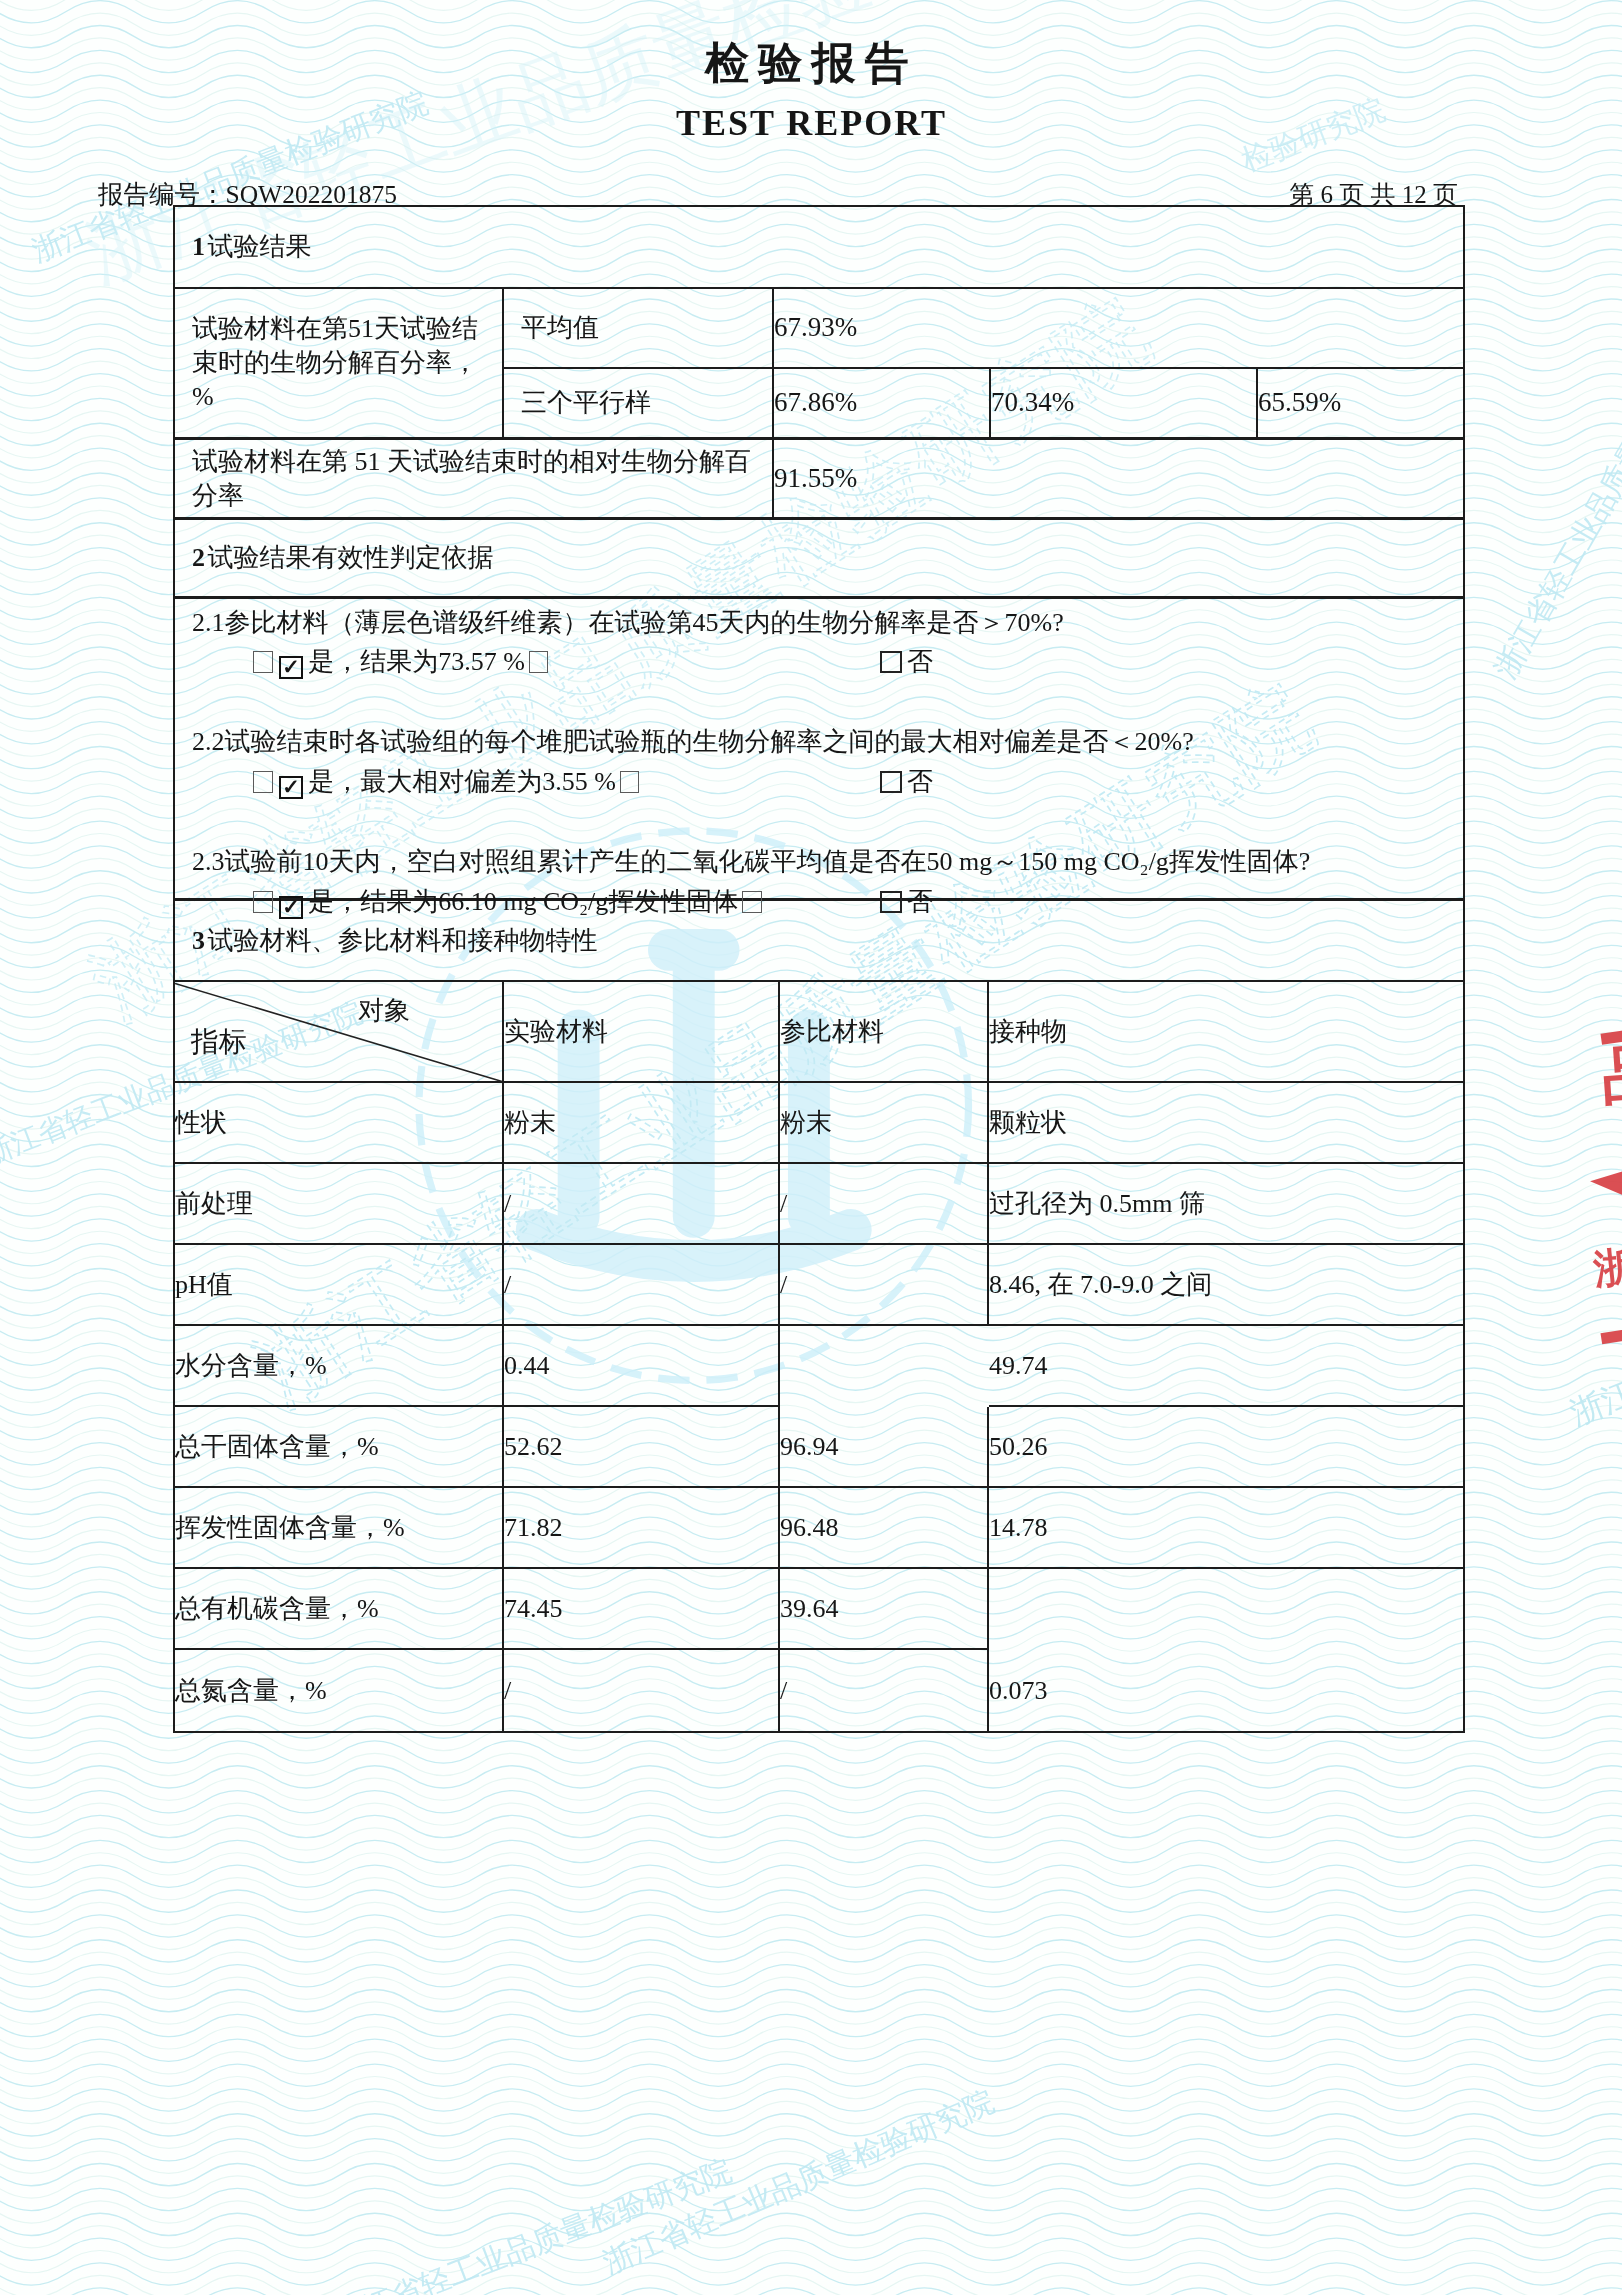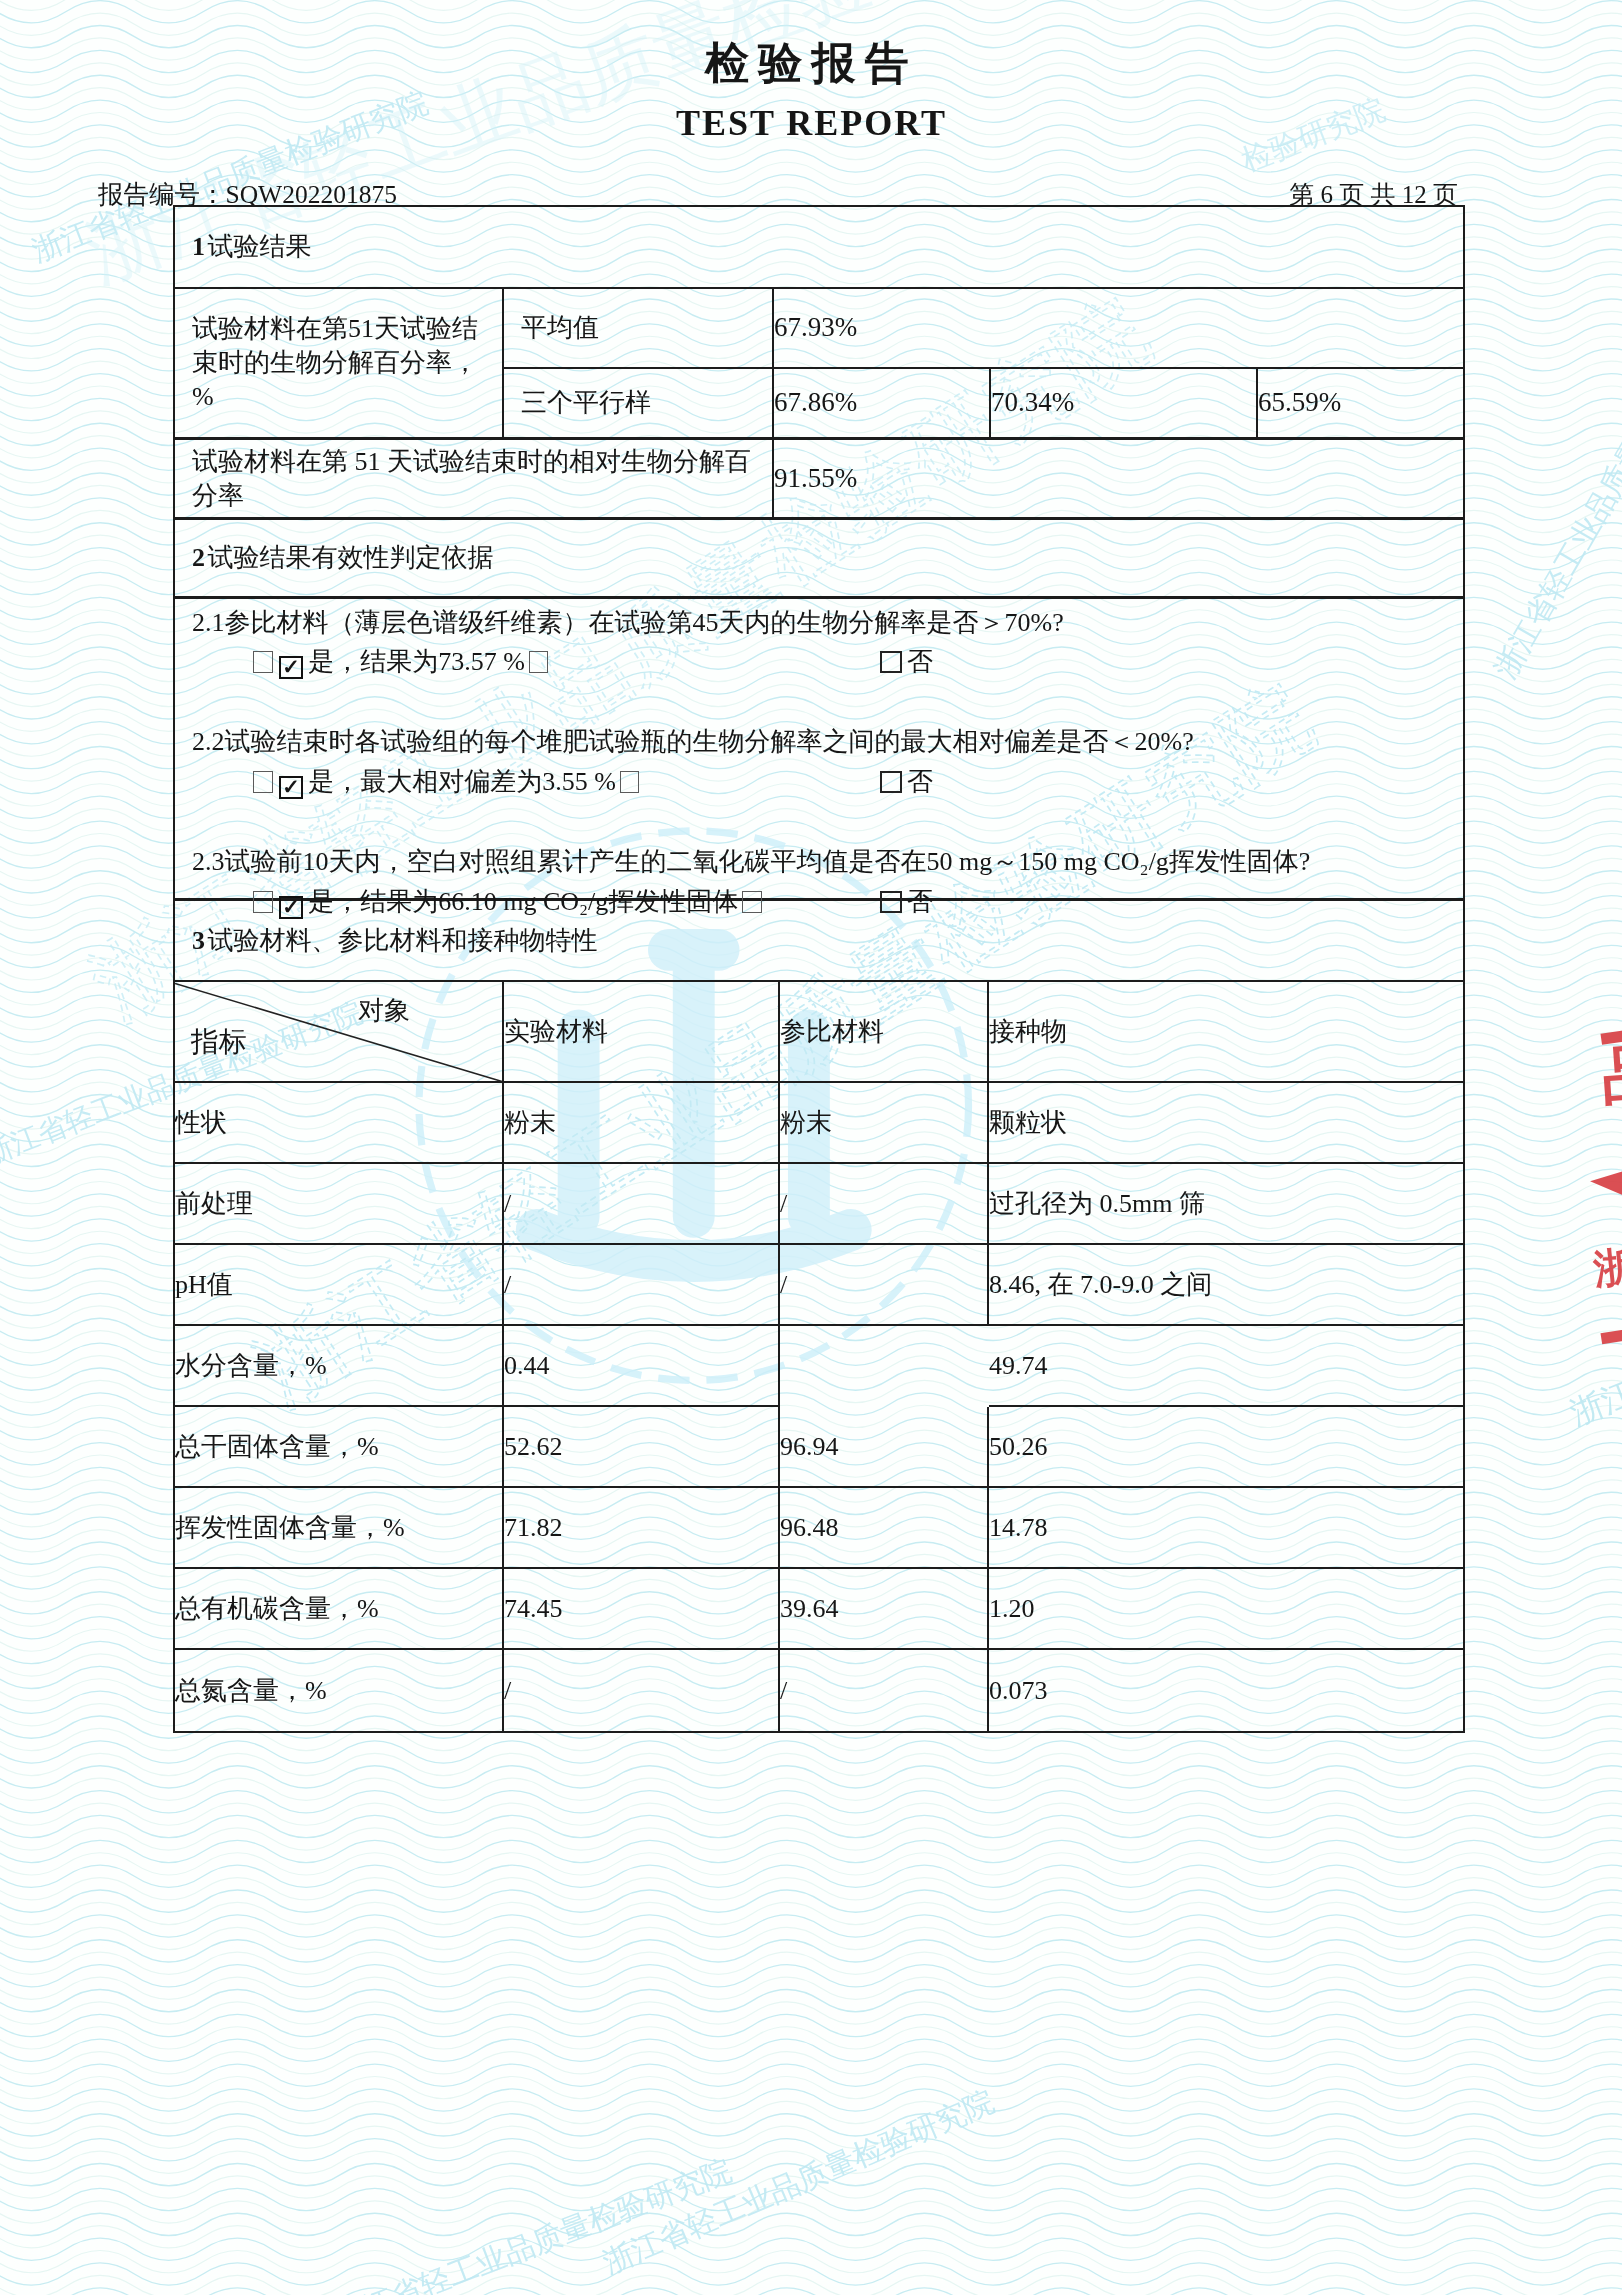--- a/index.html
+++ b/index.html
@@ -446,23 +446,20 @@
 
       <div class="c ctr" style="grid-column:1;grid-row:8">
           <span>总有机碳含量，%</span>
         </div>
       <div class="c ctr" style="grid-column:2;grid-row:8">
           <span>74.45</span>
         </div>
       <div class="c ctr" style="grid-column:3;grid-row:8">
           <span>39.64</span>
         </div>
-      <div class="c noR ctr" style="grid-column:4;grid-row:8">
-          <span>1.20</span>
-        </div>
 
       <div class="c ctr noB" style="grid-column:1;grid-row:9">
           <span>总氮含量，%</span>
         </div>
       <div class="c ctr noB" style="grid-column:2;grid-row:9">
           <span>/</span>
         </div>
       <div class="c ctr noB" style="grid-column:3;grid-row:9">
           <span>/</span>
         </div>

